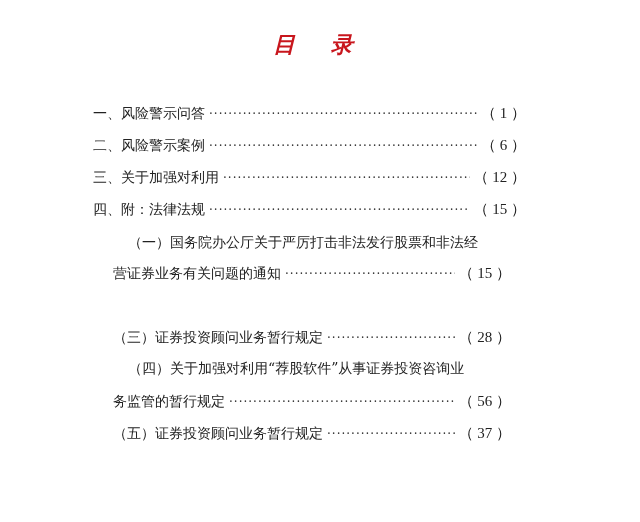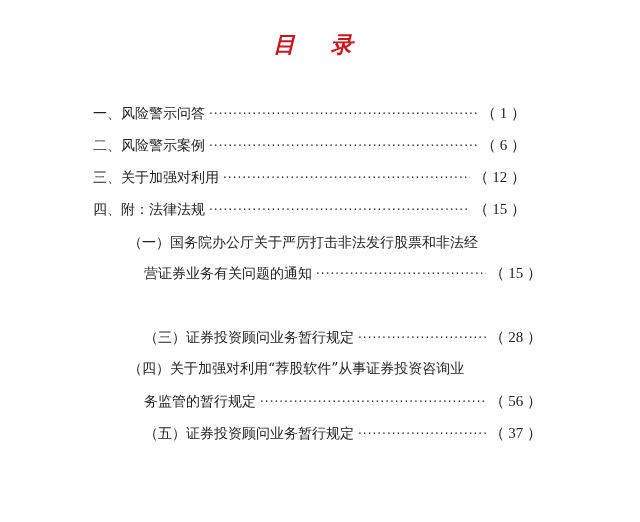--- a/index.html
+++ b/index.html
@@ -21,21 +21,21 @@
     .row .dots {
       flex: 1 1 auto; overflow: hidden; margin: 0 4px; letter-spacing: 1px;
       color: #333; font-size: 12px;
     }
     .row .dots::before {
       content: "························································································································";
     }
     .row .page { flex: 0 0 auto; font-family: "Liberation Serif", serif; font-size: 15px; }
     .clipwrap { position: absolute; left: 0; top: 0; width: 640px; height: 522px; overflow: hidden; }
     .lvl1 { left: 100px; width: 426px; }
-    .lvl2 { left: 144px; width: 398px; }
+    .lvl2 { left: 113px; width: 398px; }
     .plain { position: absolute; font-size: 14px; white-space: nowrap; }
   </style>
 </head>
 <body>
 
 <div class="title">目 录</div>
 
 <div class="clipwrap">
 
   <div class="row lvl1" style="top:104px; left:93px; width:433px;">

